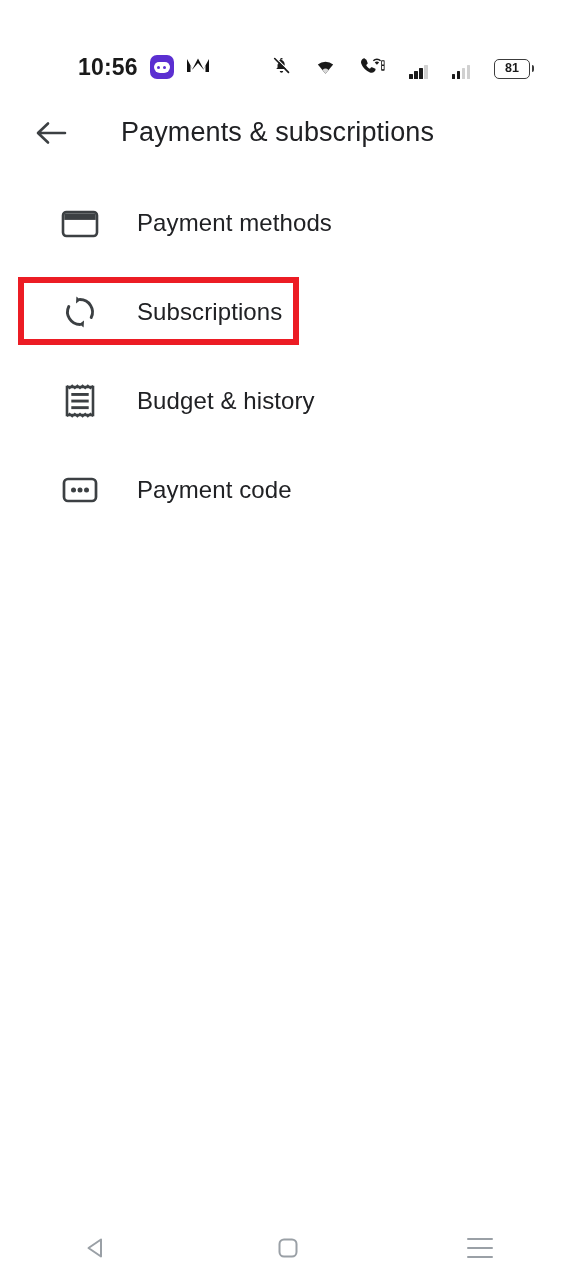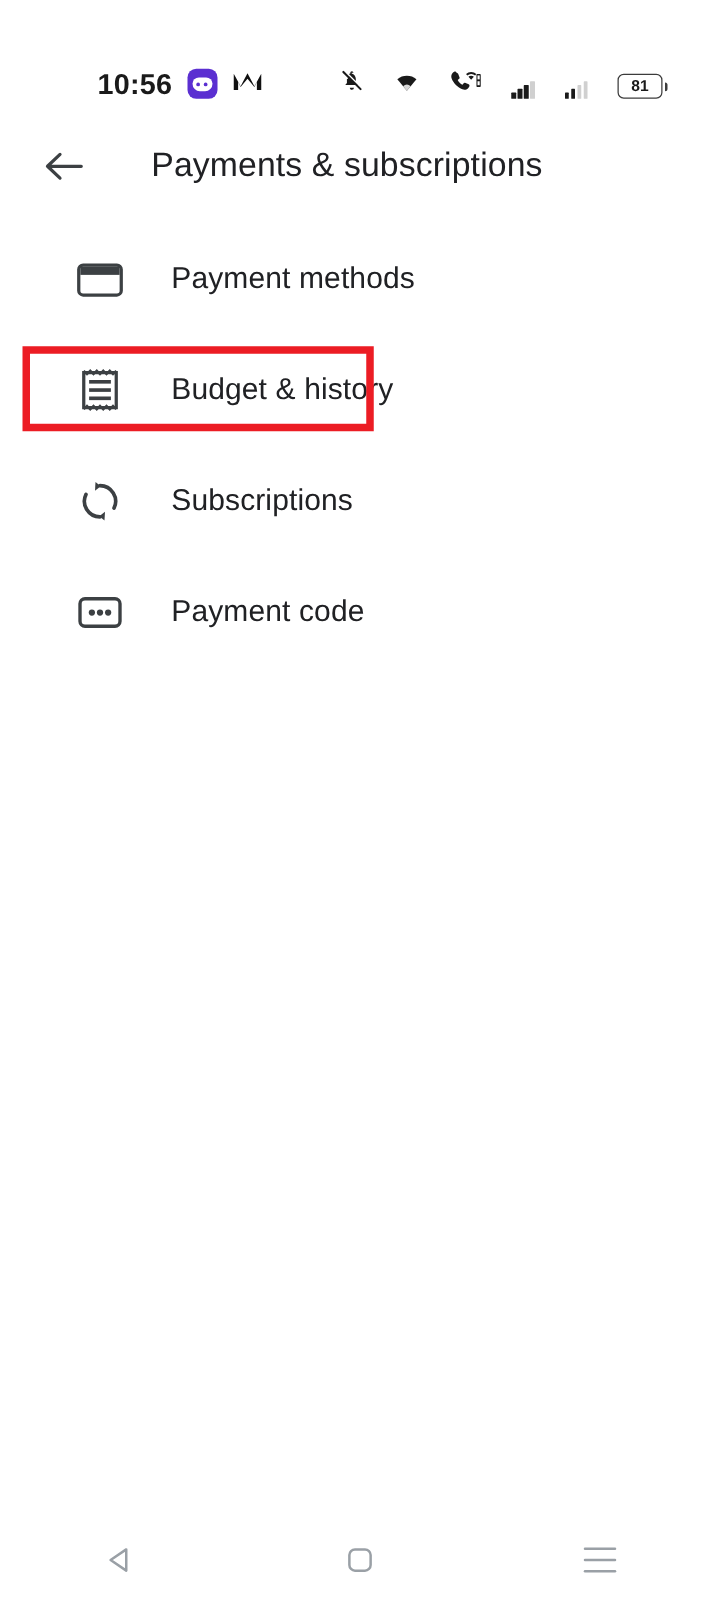--- a/index.html
+++ b/index.html
@@ -300,50 +300,50 @@
 <div class="list">
 
   <div class="row">
     <div class="row-icon">
       <svg width="38" height="30" viewBox="0 0 38 30" aria-hidden="true">
         <rect x="2" y="4" width="34" height="24" rx="3.5" fill="none" stroke="#3c4043" stroke-width="2.6"></rect>
         <rect x="3.3" y="5.3" width="31.4" height="6.6" fill="#3c4043"></rect>
       </svg>
     </div>
     <div class="row-label">Payment methods</div>
+  </div>
+
+  <div class="row">
+    <div class="row-icon">
+      <svg width="36" height="36" viewBox="0 0 36 36" aria-hidden="true">
+        <path d="M18 5.5 a12.5 12.5 0 0 1 11.2 18" fill="none" stroke="#3c4043" stroke-width="2.9" stroke-linecap="round"></path>
+        <path d="M18 30.5 a12.5 12.5 0 0 1 -11.2 -18" fill="none" stroke="#3c4043" stroke-width="2.9" stroke-linecap="round"></path>
+        <path d="M14.4 2.6 L18.6 6 L14 9.6 Z" fill="#3c4043"></path>
+        <path d="M21.6 33.4 L17.4 30 L22 26.4 Z" fill="#3c4043"></path>
+      </svg>
+    </div>
+    <div class="row-label">Subscriptions</div>
   </div>
 
   <div class="row">
     <div class="row-icon">
       <svg width="34" height="36" viewBox="0 0 34 36" aria-hidden="true">
         <path d="M4 4 h26 v28 h-26 z" fill="none" stroke="#3c4043" stroke-width="2.6"></path>
         <path d="M4 2.6 l2.6 2.6 l2.6 -2.6 l2.6 2.6 l2.6 -2.6 l2.6 2.6 l2.6 -2.6 l2.6 2.6 l2.6 -2.6 l2.6 2.6 l2.6 -2.6" fill="none" stroke="#3c4043" stroke-width="1.9"></path>
         <path d="M4 33.4 l2.6 -2.6 l2.6 2.6 l2.6 -2.6 l2.6 2.6 l2.6 -2.6 l2.6 2.6 l2.6 -2.6 l2.6 2.6 l2.6 -2.6 l2.6 2.6" fill="none" stroke="#3c4043" stroke-width="1.9"></path>
         <rect x="8.3" y="10" width="17.4" height="2.9" fill="#3c4043"></rect>
         <rect x="8.3" y="16.6" width="17.4" height="2.9" fill="#3c4043"></rect>
         <rect x="8.3" y="23.2" width="17.4" height="2.9" fill="#3c4043"></rect>
       </svg>
     </div>
     <div class="row-label">Budget &amp; history</div>
   </div>
 
   <div class="row">
     <div class="row-icon">
-      <svg width="36" height="36" viewBox="0 0 36 36" aria-hidden="true">
-        <path d="M18 5.5 a12.5 12.5 0 0 1 11.2 18" fill="none" stroke="#3c4043" stroke-width="2.9" stroke-linecap="round"></path>
-        <path d="M18 30.5 a12.5 12.5 0 0 1 -11.2 -18" fill="none" stroke="#3c4043" stroke-width="2.9" stroke-linecap="round"></path>
-        <path d="M14.4 2.6 L18.6 6 L14 9.6 Z" fill="#3c4043"></path>
-        <path d="M21.6 33.4 L17.4 30 L22 26.4 Z" fill="#3c4043"></path>
-      </svg>
-    </div>
-    <div class="row-label">Subscriptions</div>
-  </div>
-
-  <div class="row">
-    <div class="row-icon">
       <svg width="36" height="30" viewBox="0 0 36 30" aria-hidden="true">
         <rect x="2" y="4" width="32" height="22" rx="4" fill="none" stroke="#3c4043" stroke-width="2.7"></rect>
         <circle cx="11.5" cy="15" r="2.5" fill="#3c4043"></circle>
         <circle cx="18" cy="15" r="2.5" fill="#3c4043"></circle>
         <circle cx="24.5" cy="15" r="2.5" fill="#3c4043"></circle>
       </svg>
     </div>
     <div class="row-label">Payment code</div>
   </div>
 

